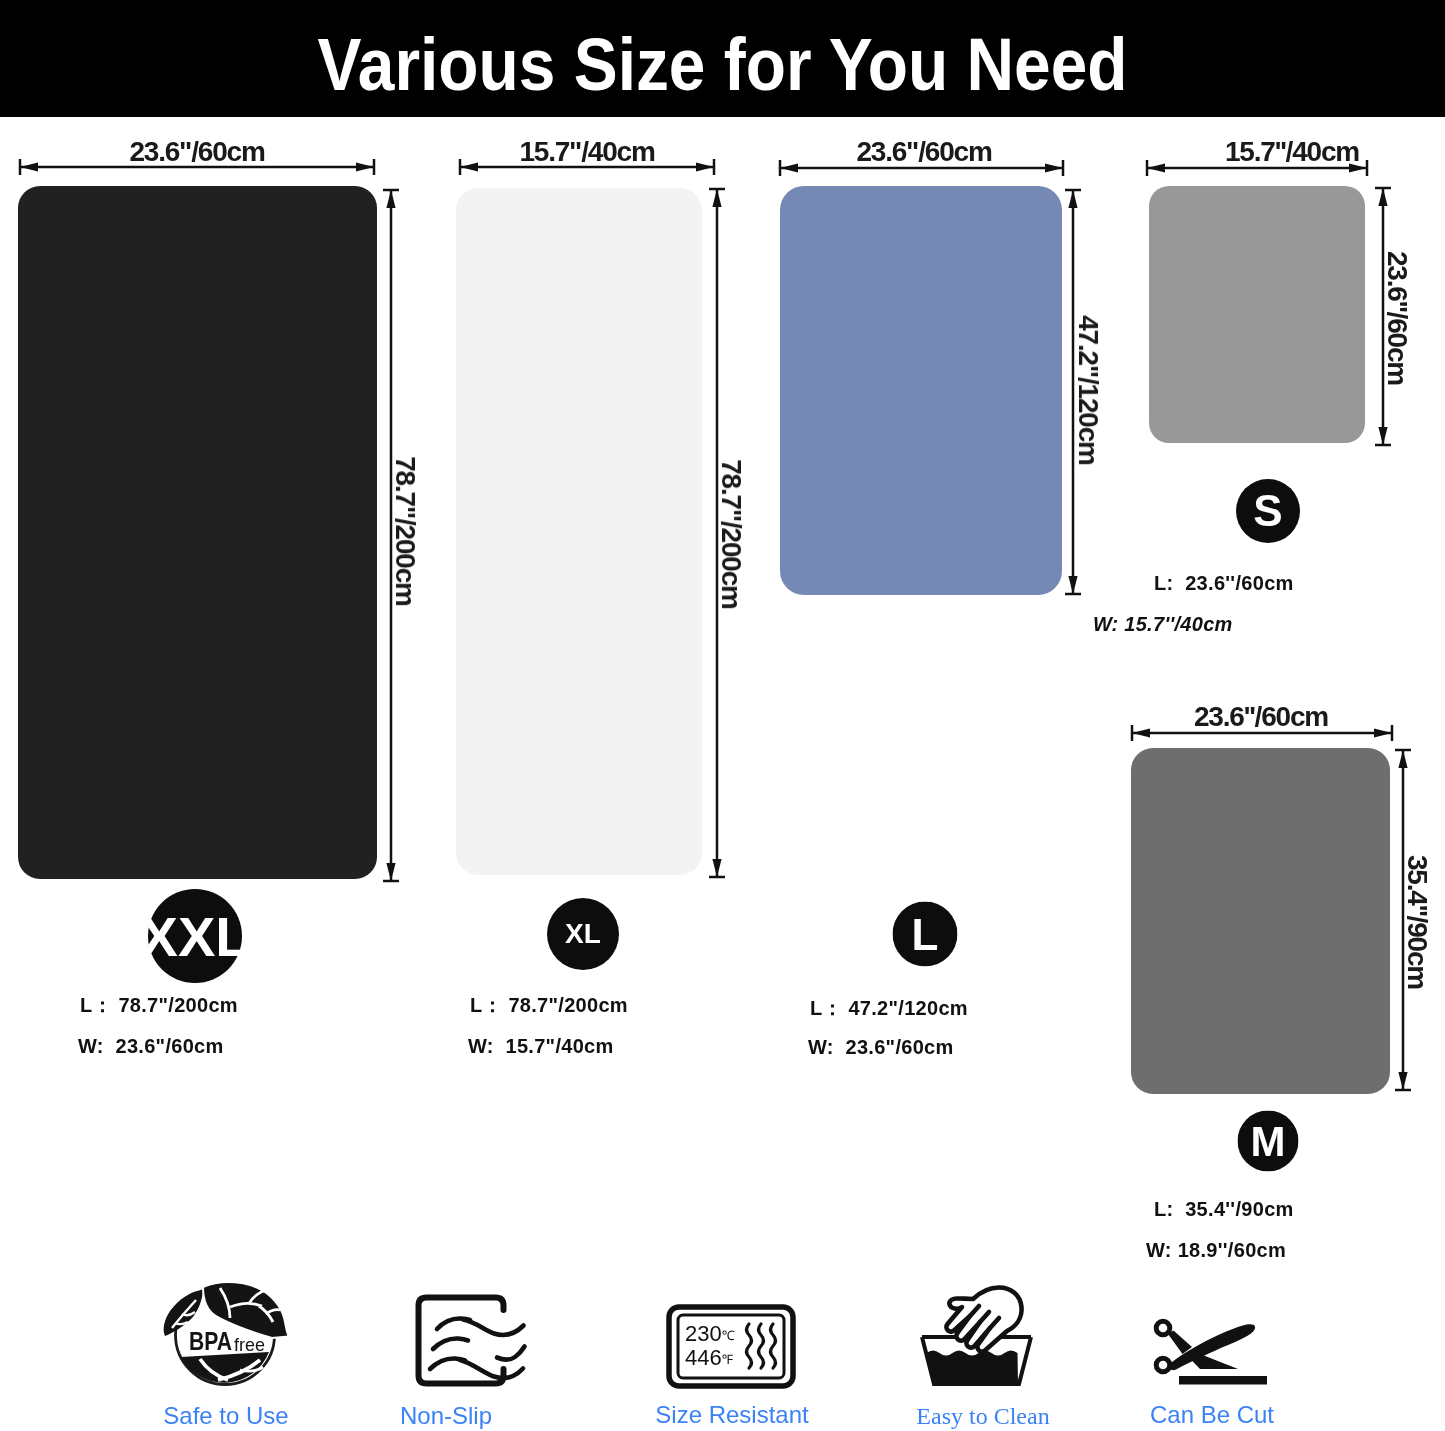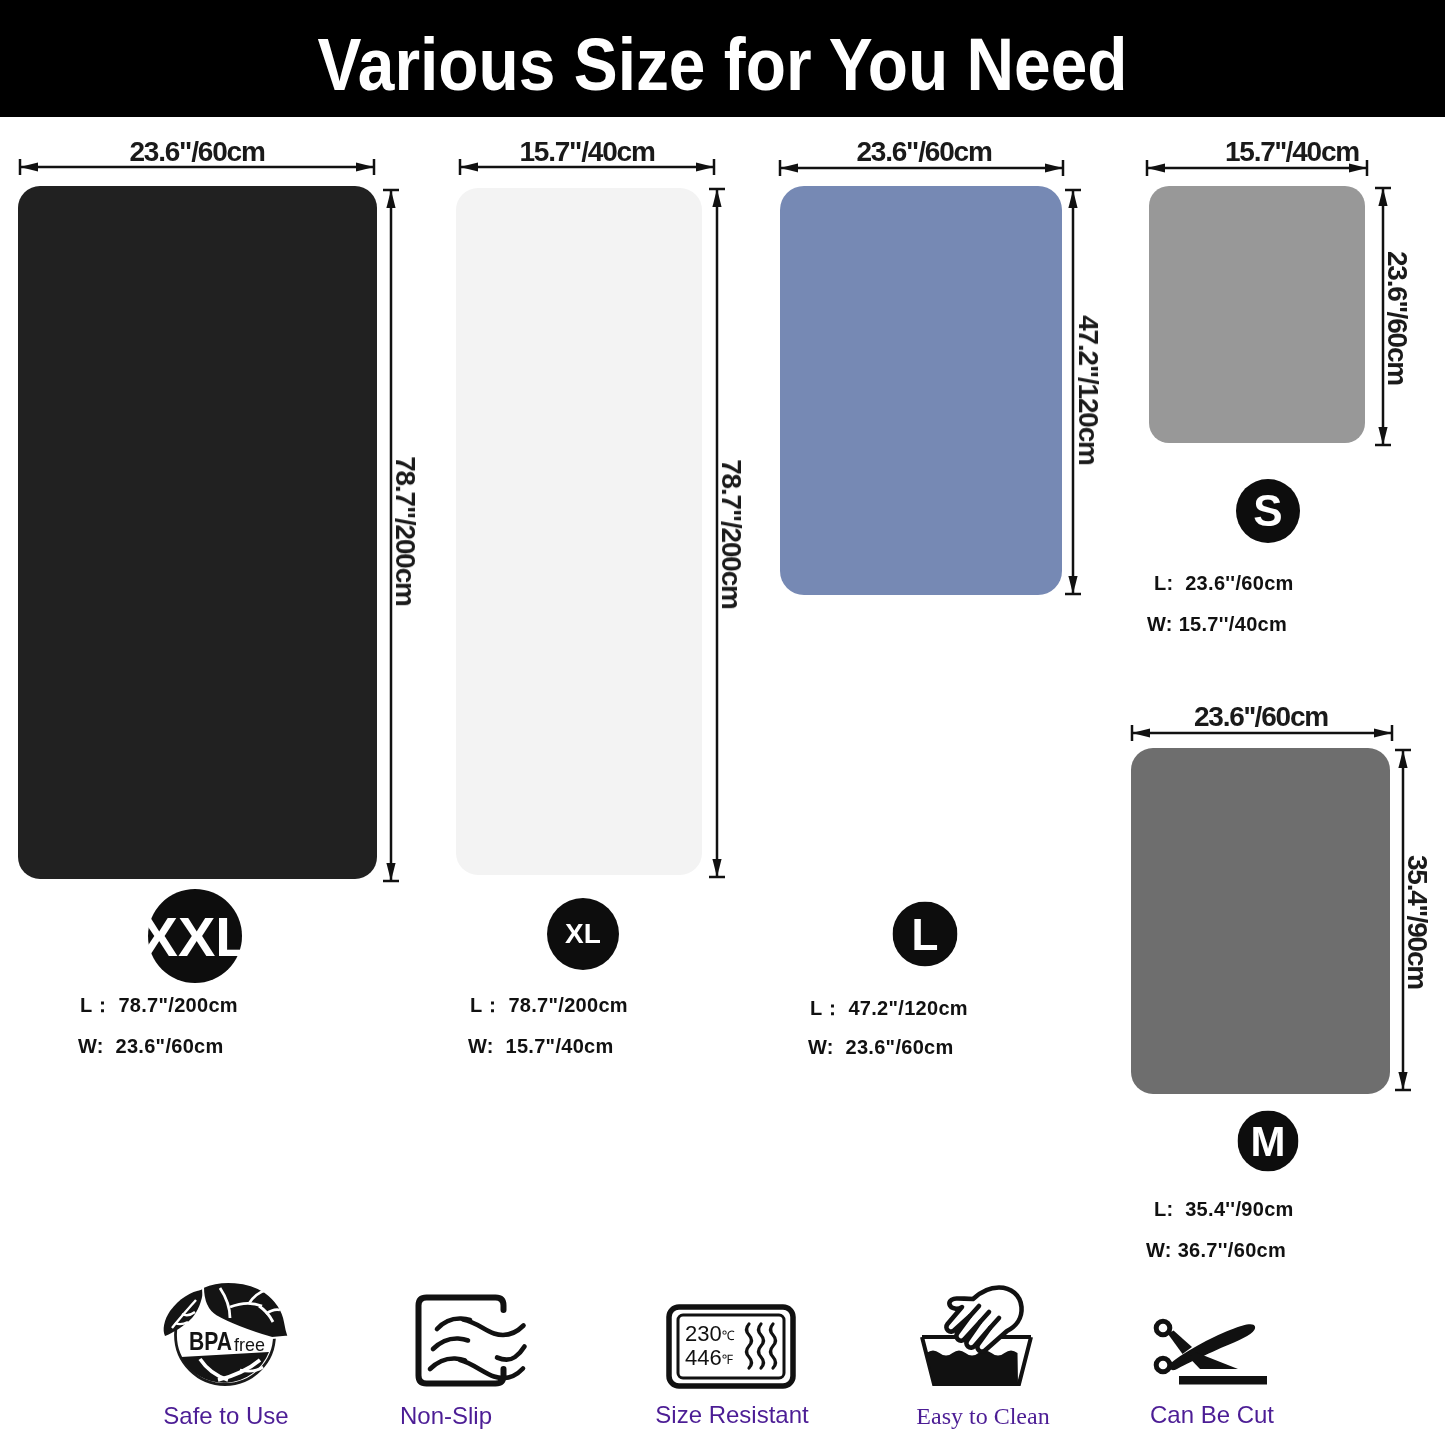--- a/index.html
+++ b/index.html
@@ -5,21 +5,21 @@
 html,body{margin:0;padding:0;}
 body{width:1445px;height:1431px;background:#fff;font-family:"Liberation Sans",sans-serif;position:relative;overflow:hidden;}
 .abs{position:absolute;}
 #hdr{left:0;top:0;width:1445px;height:117px;background:#000;}
 #hdrtxt{left:0;top:22px;width:1445px;text-align:center;color:#fff;font-size:74px;font-weight:bold;transform:scaleX(0.89);}
 .mat{position:absolute;}
 .dimlab{position:absolute;font-size:28px;font-weight:bold;color:#1a1a1a;white-space:nowrap;letter-spacing:-1.2px;transform:translate(-50%,calc(-50% + 1px));}
 .vlab{position:absolute;font-size:28px;font-weight:bold;color:#1a1a1a;white-space:nowrap;letter-spacing:-1.2px;transform:translate(-50%,-50%) rotate(90deg);}
 .circ{position:absolute;background:#0d0d0d;border-radius:50%;color:#fff;font-weight:bold;display:flex;align-items:center;justify-content:center;transform:translate(-50%,-50%);}
 .lw{position:absolute;font-size:20px;font-weight:bold;color:#111;white-space:nowrap;letter-spacing:0.3px;transform:translateY(calc(-50% + 1.5px));}
-.cap{position:absolute;font-size:24px;color:#4c1d95;white-space:nowrap;transform:translate(-50%,-50%);}
+.cap{position:absolute;font-size:24px;color:#3b82f6;white-space:nowrap;transform:translate(-50%,-50%);}
 .dimlab,.vlab,.lw,.cap,.circ,svg{will-change:transform;}
 </style>
 </head>
 <body>
 <div class="abs" id="hdr"></div>
 <div class="abs" id="hdrtxt">Various Size for You Need</div>
 
 <div class="mat" style="left:18px;top:186px;width:359px;height:693px;background:#212121;border-radius:22px;"></div>
 <div class="mat" style="left:456px;top:188px;width:246px;height:687px;background:#f3f3f3;border-radius:22px;"></div>
 <div class="mat" style="left:780px;top:186px;width:282px;height:409px;background:#7689b4;border-radius:24px;"></div>
@@ -108,23 +108,23 @@
 <div class="circ" style="left:1268px;top:511px;width:64px;height:64px;font-size:44px;">S</div>
 <div class="circ" style="left:1268px;top:1141px;width:61px;height:61px;font-size:42px;">M</div>
 
 <div class="lw" style="left:80px;top:1004px;">L：<span style="letter-spacing:0">&nbsp;</span>78.7"/200cm</div>
 <div class="lw" style="left:78px;top:1045px;">W:&nbsp; 23.6"/60cm</div>
 <div class="lw" style="left:470px;top:1004px;">L：<span style="letter-spacing:0">&nbsp;</span>78.7"/200cm</div>
 <div class="lw" style="left:468px;top:1045px;">W:&nbsp; 15.7"/40cm</div>
 <div class="lw" style="left:810px;top:1007px;">L：<span style="letter-spacing:0">&nbsp;</span>47.2"/120cm</div>
 <div class="lw" style="left:808px;top:1046px;">W:&nbsp; 23.6"/60cm</div>
 <div class="lw" style="left:1154px;top:582px;">L:&nbsp; 23.6''/60cm</div>
-<div class="lw" style="left:1147px;top:623px;">W: 15.7''/40cm</div>
+<div class="lw" style="left:1093px;top:623px;font-style:italic;">W: 15.7''/40cm</div>
 <div class="lw" style="left:1154px;top:1208px;">L:&nbsp; 35.4''/90cm</div>
-<div class="lw" style="left:1146px;top:1249px;">W: 36.7''/60cm</div>
+<div class="lw" style="left:1146px;top:1249px;">W: 18.9''/60cm</div>
 
 <div class="cap" style="left:226px;top:1416px;">Safe to Use</div>
 <div class="cap" style="left:446px;top:1416px;">Non-Slip</div>
 <div class="cap" style="left:732px;top:1415px;">Size Resistant</div>
 <div class="cap" style="left:983px;top:1416px;font-family:Liberation Serif, serif;">Easy to Clean</div>
 <div class="cap" style="left:1212px;top:1415px;">Can Be Cut</div>
 
 <svg class="abs" style="left:160px;top:1278px;" width="140" height="120" viewBox="0 0 140 120">
 <circle cx="65" cy="57" r="49.5" fill="#fff" stroke="#1a1a1a" stroke-width="2.8"></circle>
 <path d="M21 79 A 48.5 48.5 0 0 0 109 74 Z" fill="#141414"></path>

